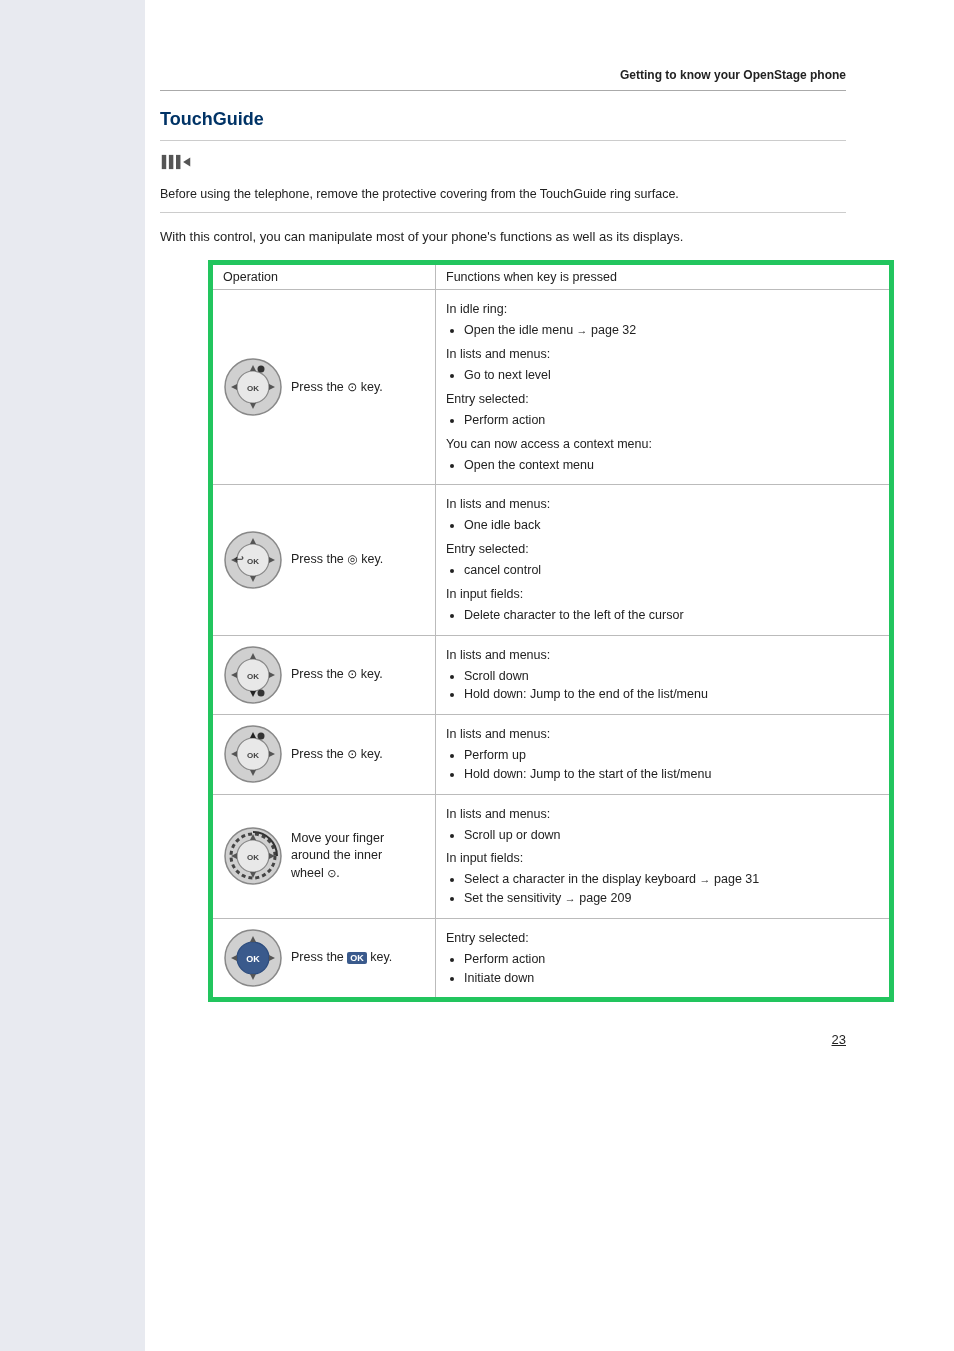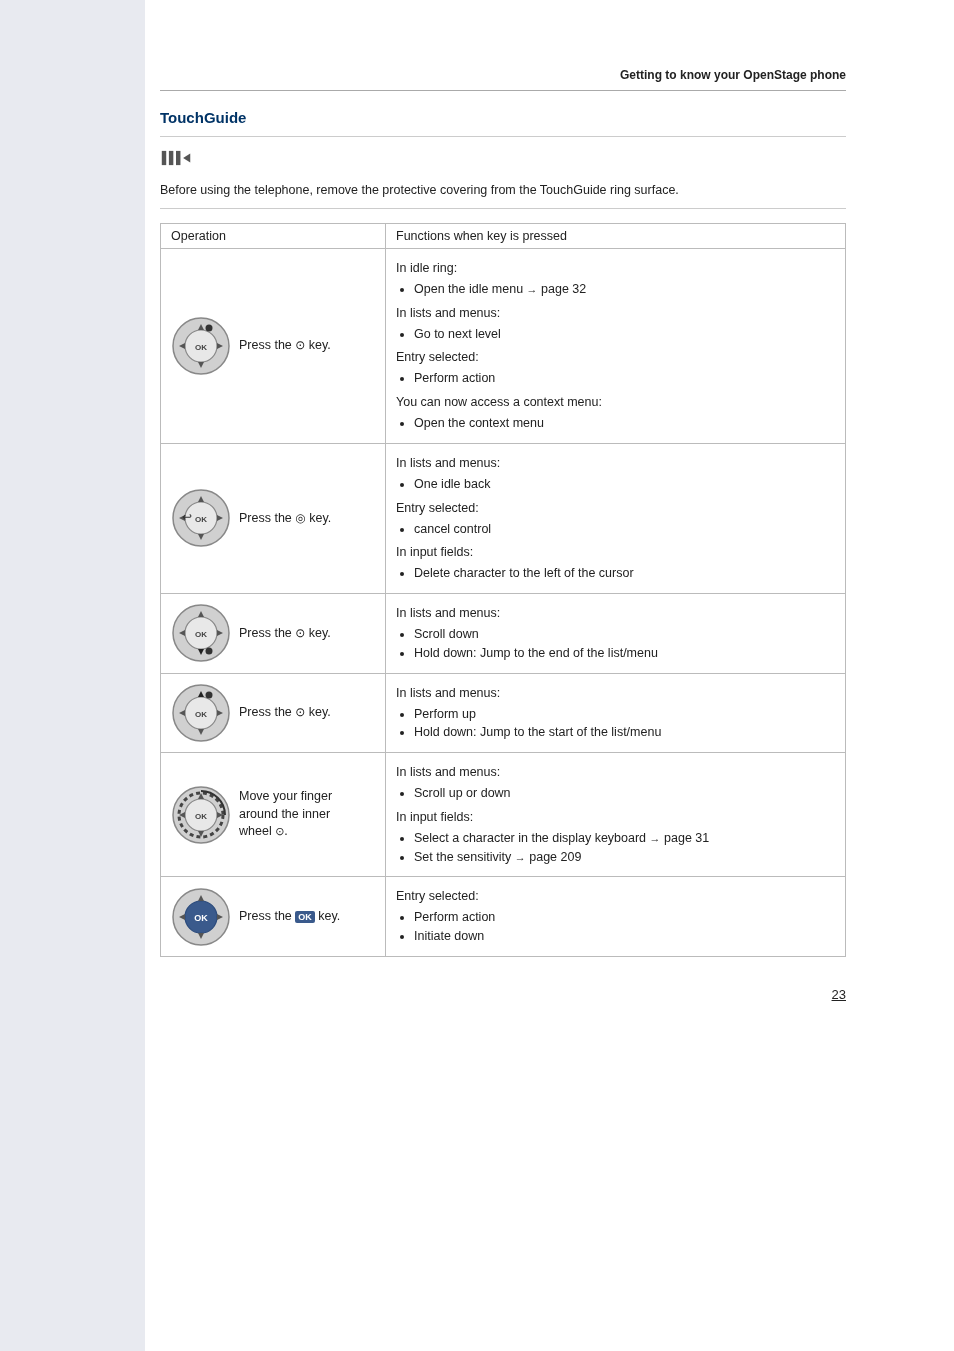--- a/index.html
+++ b/index.html
@@ -31,21 +31,21 @@
       font-size: 12px;
       font-weight: bold;
       color: #222;
     }
 
     .content-area {
       padding: 0 60px 0 160px;
     }
 
     .section-title {
-      font-size: 15px;
+      font-size: 18px;
       font-weight: bold;
       color: #003366;
       margin-bottom: 10px;
       margin-top: 18px;
     }
 
     .note-box {
       display: flex;
       align-items: flex-start;
       border-top: 1px solid #ccc;
@@ -78,21 +78,22 @@
     .intro-text {
       font-size: 13px;
       margin-bottom: 14px;
       line-height: 1.5;
     }
 
     
     .touch-table {
       width: 100%;
       border-collapse: collapse;
-      border: 1px solid #22c55e;
+      border: 5px solid #22c55e;
+      margin-left: 48px;
     }
 
     .touch-table th {
       border: 1px solid #bbb;
       padding: 5px 10px;
       font-size: 12.5px;
       font-weight: normal;
       background: #fff;
       text-align: left;
       vertical-align: top;
@@ -187,20 +188,21 @@
           <rect x="2" y="3" width="5" height="16" fill="#555"></rect>
           <rect x="10" y="3" width="5" height="16" fill="#555"></rect>
           <rect x="18" y="3" width="5" height="16" fill="#555"></rect>
 
           <polygon points="26,11 34,6 34,16" fill="#555"></polygon>
         </svg>
       </div>
       <div class="note-text">Before using the telephone, remove the protective covering from the TouchGuide ring surface.</div>
     </div>
 
+    <div class="intro-text">With this control, you can manipulate most of your phone's functions as well as its displays.</div>
 
     <table class="touch-table">
       <thead>
         <tr>
           <th>Operation</th>
           <th>Functions when key is pressed</th>
         </tr>
       </thead>
       <tbody>
 

